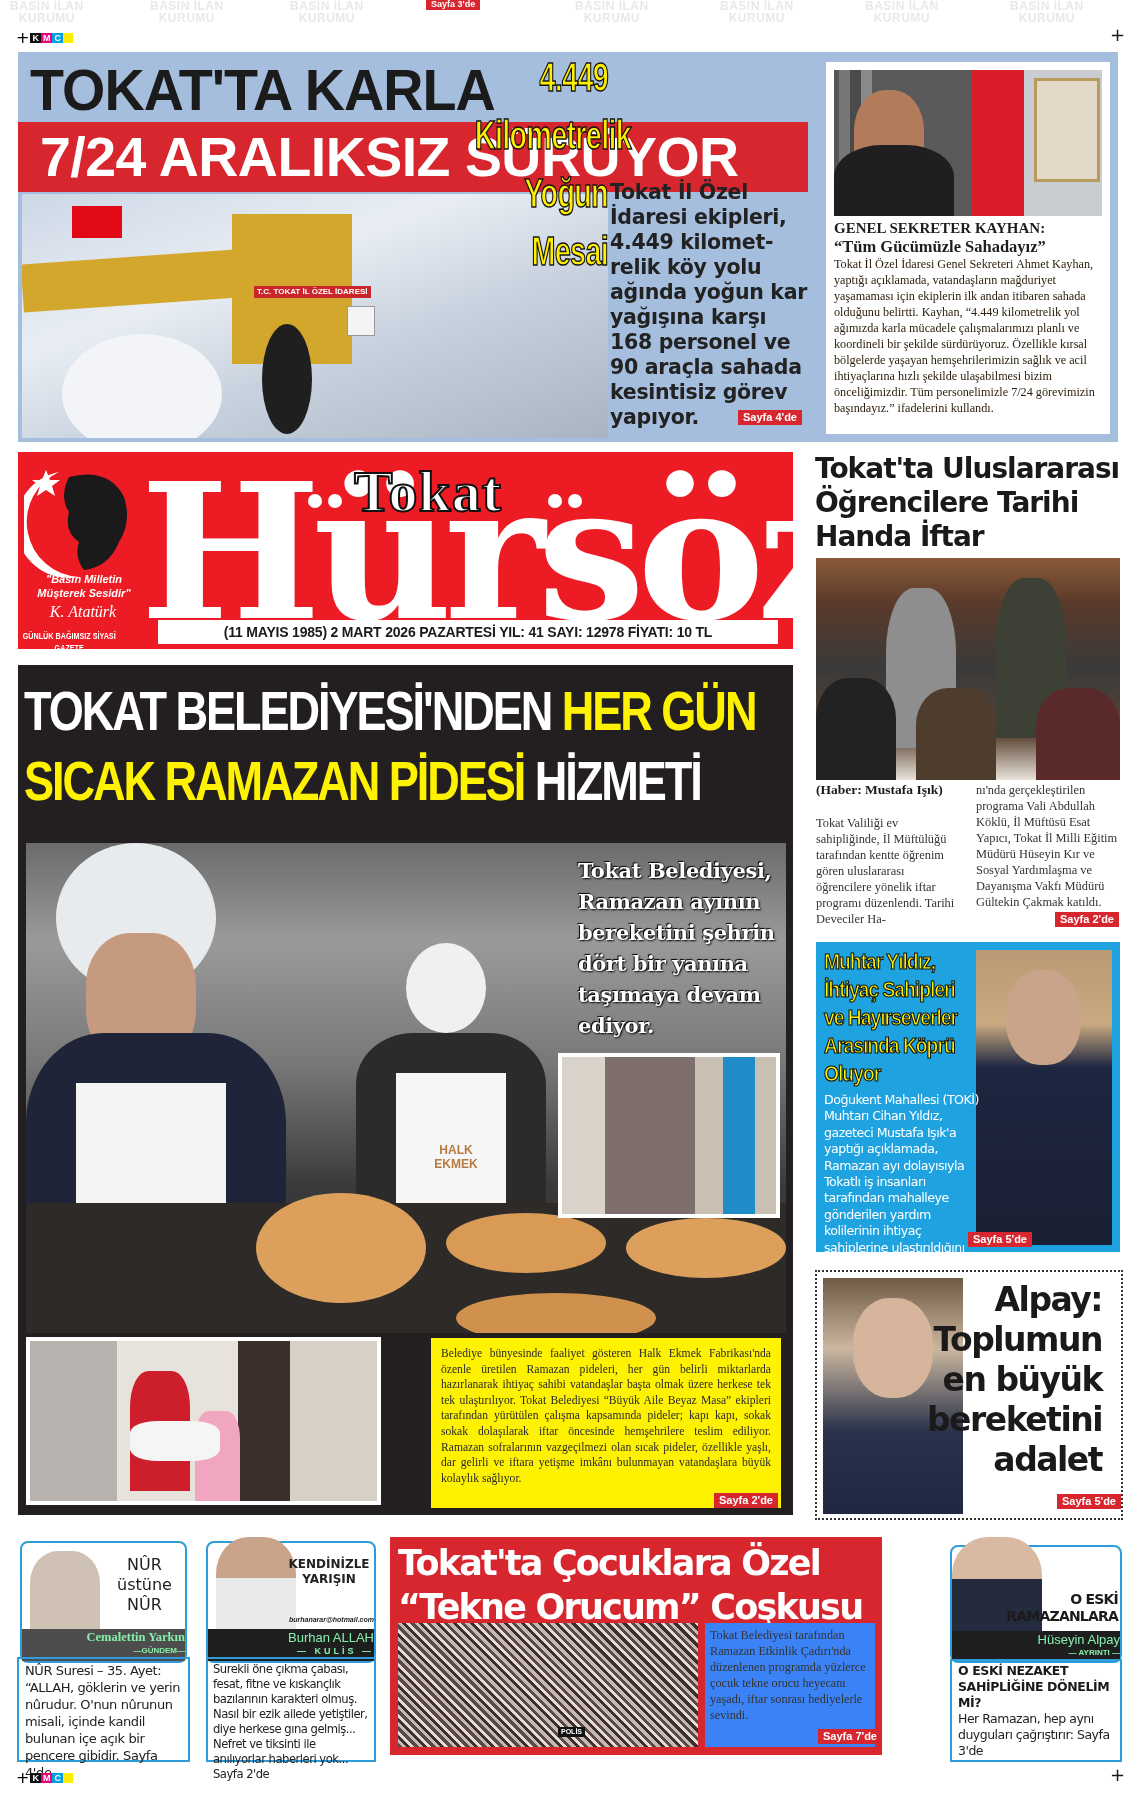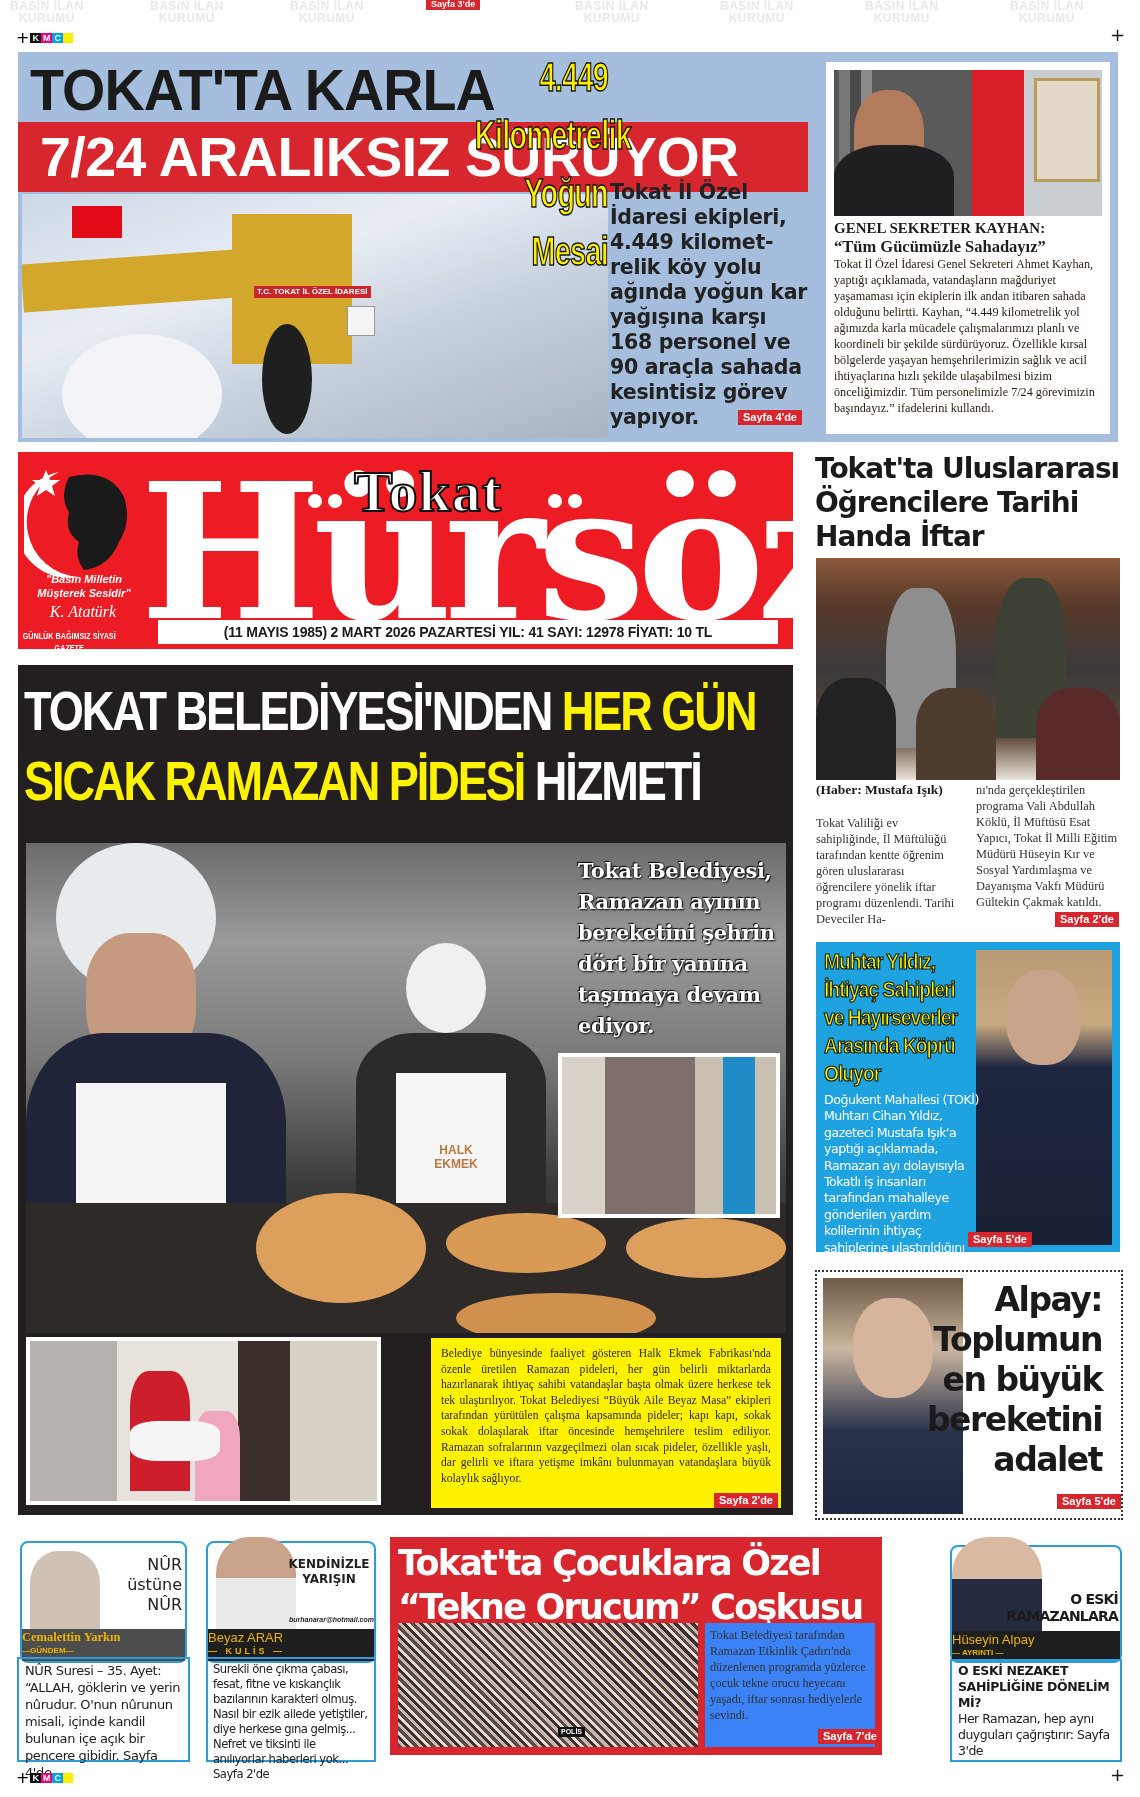--- a/index.html
+++ b/index.html
@@ -58,21 +58,21 @@
 #muhtar{left:816px;top:942px;width:304px;height:310px;background:#1fa3e0}
 #muhtar-photo{left:160px;top:8px;width:136px;height:295px;background:linear-gradient(180deg,#b89a74 0%,#c9aa80 25%,#1d2540 40%,#1a2033 100%)}
 #muhtar-h{left:8px;top:6px;width:170px;font:bold 22.5px/28px "Liberation Sans",sans-serif;color:#fff200;-webkit-text-stroke:1.2px #111;letter-spacing:-1.2px;transform:scaleX(.86);transform-origin:left;white-space:nowrap}
 #muhtar-body{left:8px;top:150px;width:160px;font:12.6px/16.4px "DejaVu Sans",sans-serif;color:#fff;letter-spacing:-.5px}
 #alpay{left:815px;top:1270px;width:308px;height:250px;border:2px dotted #333}
 #alpay-photo{left:6px;top:6px;width:140px;height:236px;background:linear-gradient(180deg,#6f5a45 0%,#cbb6a0 30%,#29324a 65%,#1f2840 100%)}
 #alpay-h{left:85px;top:8px;width:200px;text-align:right;font:bold 33px/40px "DejaVu Sans",sans-serif;color:#1a1a1a;letter-spacing:-1.5px}
 
 .col{position:absolute;border:2px solid #2d9cd8;border-radius:8px}
 .col-body{position:absolute;border:2px solid #2d9cd8}
-.col-name{position:absolute;background:#4d4d4d;color:#eab308;text-align:left}
+.col-name{position:absolute;background:#4d4d4d;color:#86efac;text-align:right}
 #tekne{left:390px;top:1537px;width:492px;height:218px;background:#d7262e}
 #tekne-h{left:8px;top:4px;width:480px;font:bold 35px/44px "DejaVu Sans",sans-serif;color:#fff;letter-spacing:-1.8px;white-space:nowrap}
 #tekne-photo{left:8px;top:86px;width:300px;height:124px;background:repeating-linear-gradient(45deg,#5b4a44 0 3px,#c9b8b0 3px 6px,#3a3030 6px 9px,#e6dcd5 9px 12px)}
 #tekne-body{left:315px;top:86px;width:170px;height:124px;background:#3b82f6;padding:4px 5px;font:12.2px/16px "Liberation Serif",serif;color:#333}
 </style>
 </head>
 <body>
 
 <div class="wm" style="left:10px;top:0">
     <div>BASIN İLAN</div>
@@ -233,41 +233,41 @@
     <div>Toplumun</div>
     <div>en büyük</div>
     <div>bereketini</div>
     <div>adalet</div>
   </div>
   <div class="sayfa" style="left:240px;top:222px">Sayfa 5'de</div>
 </div>
 
 <div class="col" style="left:20px;top:1541px;width:167px;height:122px">
   <div class="abs" style="left:8px;top:8px;width:70px;height:80px;background:#cfc2b5;border-radius:40% 40% 0 0"></div>
-  <div class="abs" style="left:85px;top:12px;width:75px;text-align:right;font:16px/20px 'DejaVu Sans',sans-serif;color:#222">
+  <div class="abs" style="left:85px;top:12px;width:75px;text-align:center;font:16px/20px 'DejaVu Sans',sans-serif;color:#222">
     <div>NÛR</div>
       <div>üstüne</div>
       <div>NÛR</div>
   </div>
   <div class="col-name" style="left:0;top:86px;width:163px;height:32px">
     <div style="font:bold 12.5px/17px 'Liberation Serif',serif">Cemalettin Yarkın</div>
     <div style="font:bold 8px/10px 'Liberation Sans',sans-serif">—GÜNDEM—</div>
   </div>
 </div>
 <div class="col-body" style="left:17px;top:1657px;width:173px;height:105px;padding:3px 6px;font:13px/17px 'DejaVu Sans',sans-serif;color:#222;letter-spacing:-.4px">NÛR Suresi – 35. Ayet: “ALLAH, göklerin ve yerin nûrudur. O'nun nûrunun misali, içinde kandil bulunan içe açık bir pencere gibidir. Sayfa 4'de</div>
 
 <div class="col" style="left:206px;top:1541px;width:170px;height:122px">
   <div class="abs" style="left:8px;top:-6px;width:80px;height:92px;background:linear-gradient(180deg,#c9a48a 0 45%,#eaeaea 45%);border-radius:40% 40% 0 0"></div>
   <div class="abs" style="left:76px;top:14px;width:90px;text-align:center;font:bold 12px/15px 'DejaVu Sans',sans-serif;color:#222">
     <div>KENDİNİZLE</div>
       <div>YARIŞIN</div>
   </div>
   <div class="abs" style="left:80px;top:72px;width:86px;text-align:right;font:italic bold 7px/9px 'Liberation Sans',sans-serif;color:#222">burhanarar@hotmail.com</div>
   <div class="col-name" style="left:0;top:86px;width:166px;height:32px;background:#1e1e1e">
-    <div style="font:13px/17px 'Liberation Sans',sans-serif">Beyaz ARAR</div>
+    <div style="font:13px/17px 'Liberation Sans',sans-serif">Burhan ALLAH</div>
     <div style="font:bold 9px/11px 'Liberation Sans',sans-serif;letter-spacing:3px">— KULİS —</div>
   </div>
 </div>
 <div class="col-body" style="left:206px;top:1657px;width:170px;height:105px;padding:3px 5px;font:11.6px/15px 'DejaVu Sans',sans-serif;color:#222;letter-spacing:-.5px">Surekli öne çıkma çabası, fesat, fitne ve kıskançlık bazılarının karakteri olmuş. Nasıl bir ezik ailede yetiştiler, diye herkese gına gelmiş... Nefret ve tiksinti ile anılıyorlar haberleri yok... Sayfa 2'de</div>
 
 <div id="tekne" class="abs">
   <div id="tekne-h" class="abs">
     <div>Tokat'ta Çocuklara Özel</div>
     <div>“Tekne Orucum” Coşkusu</div>
   </div>

